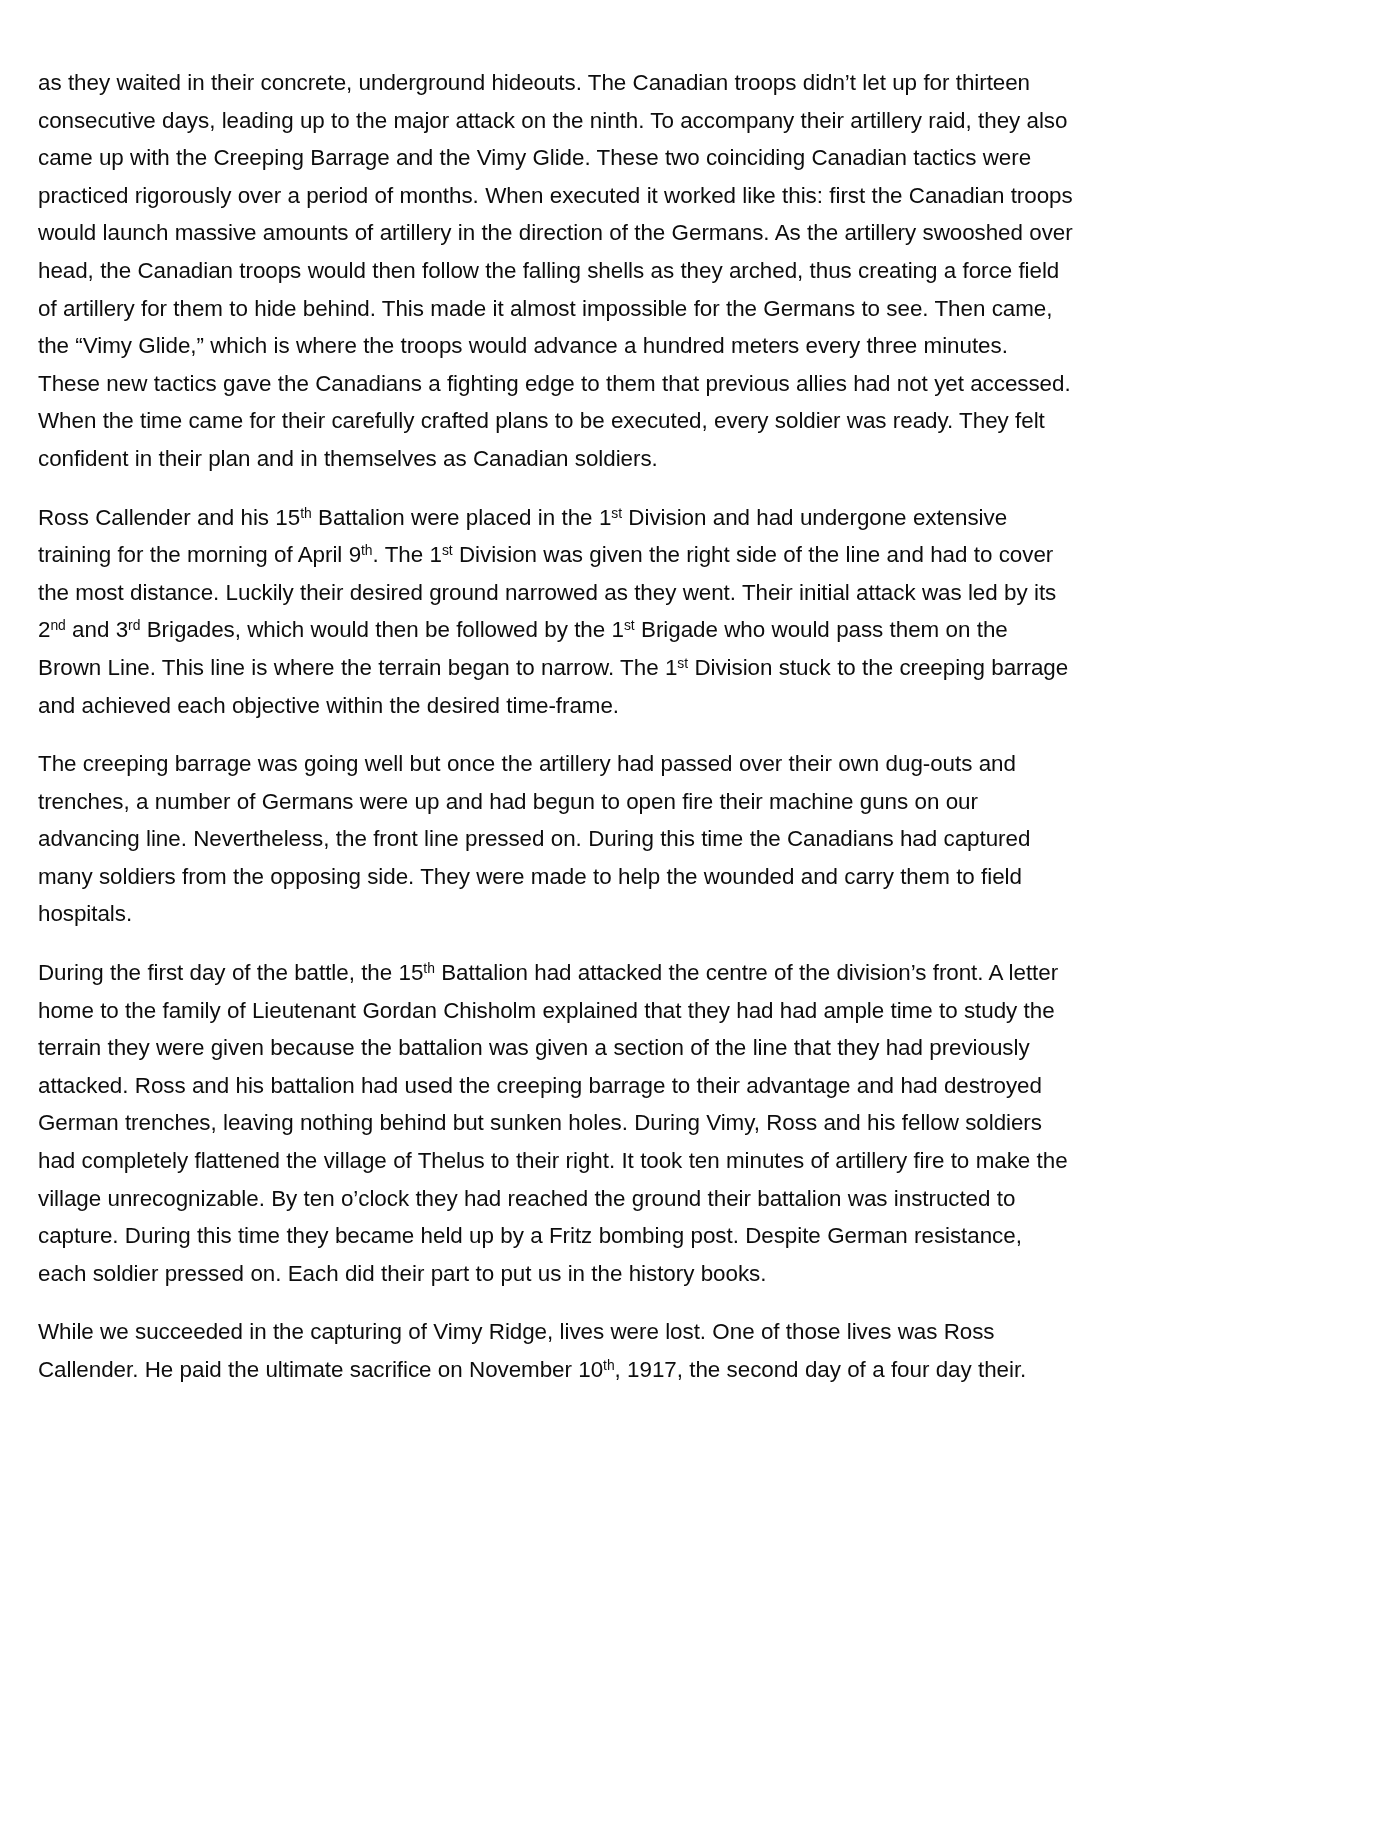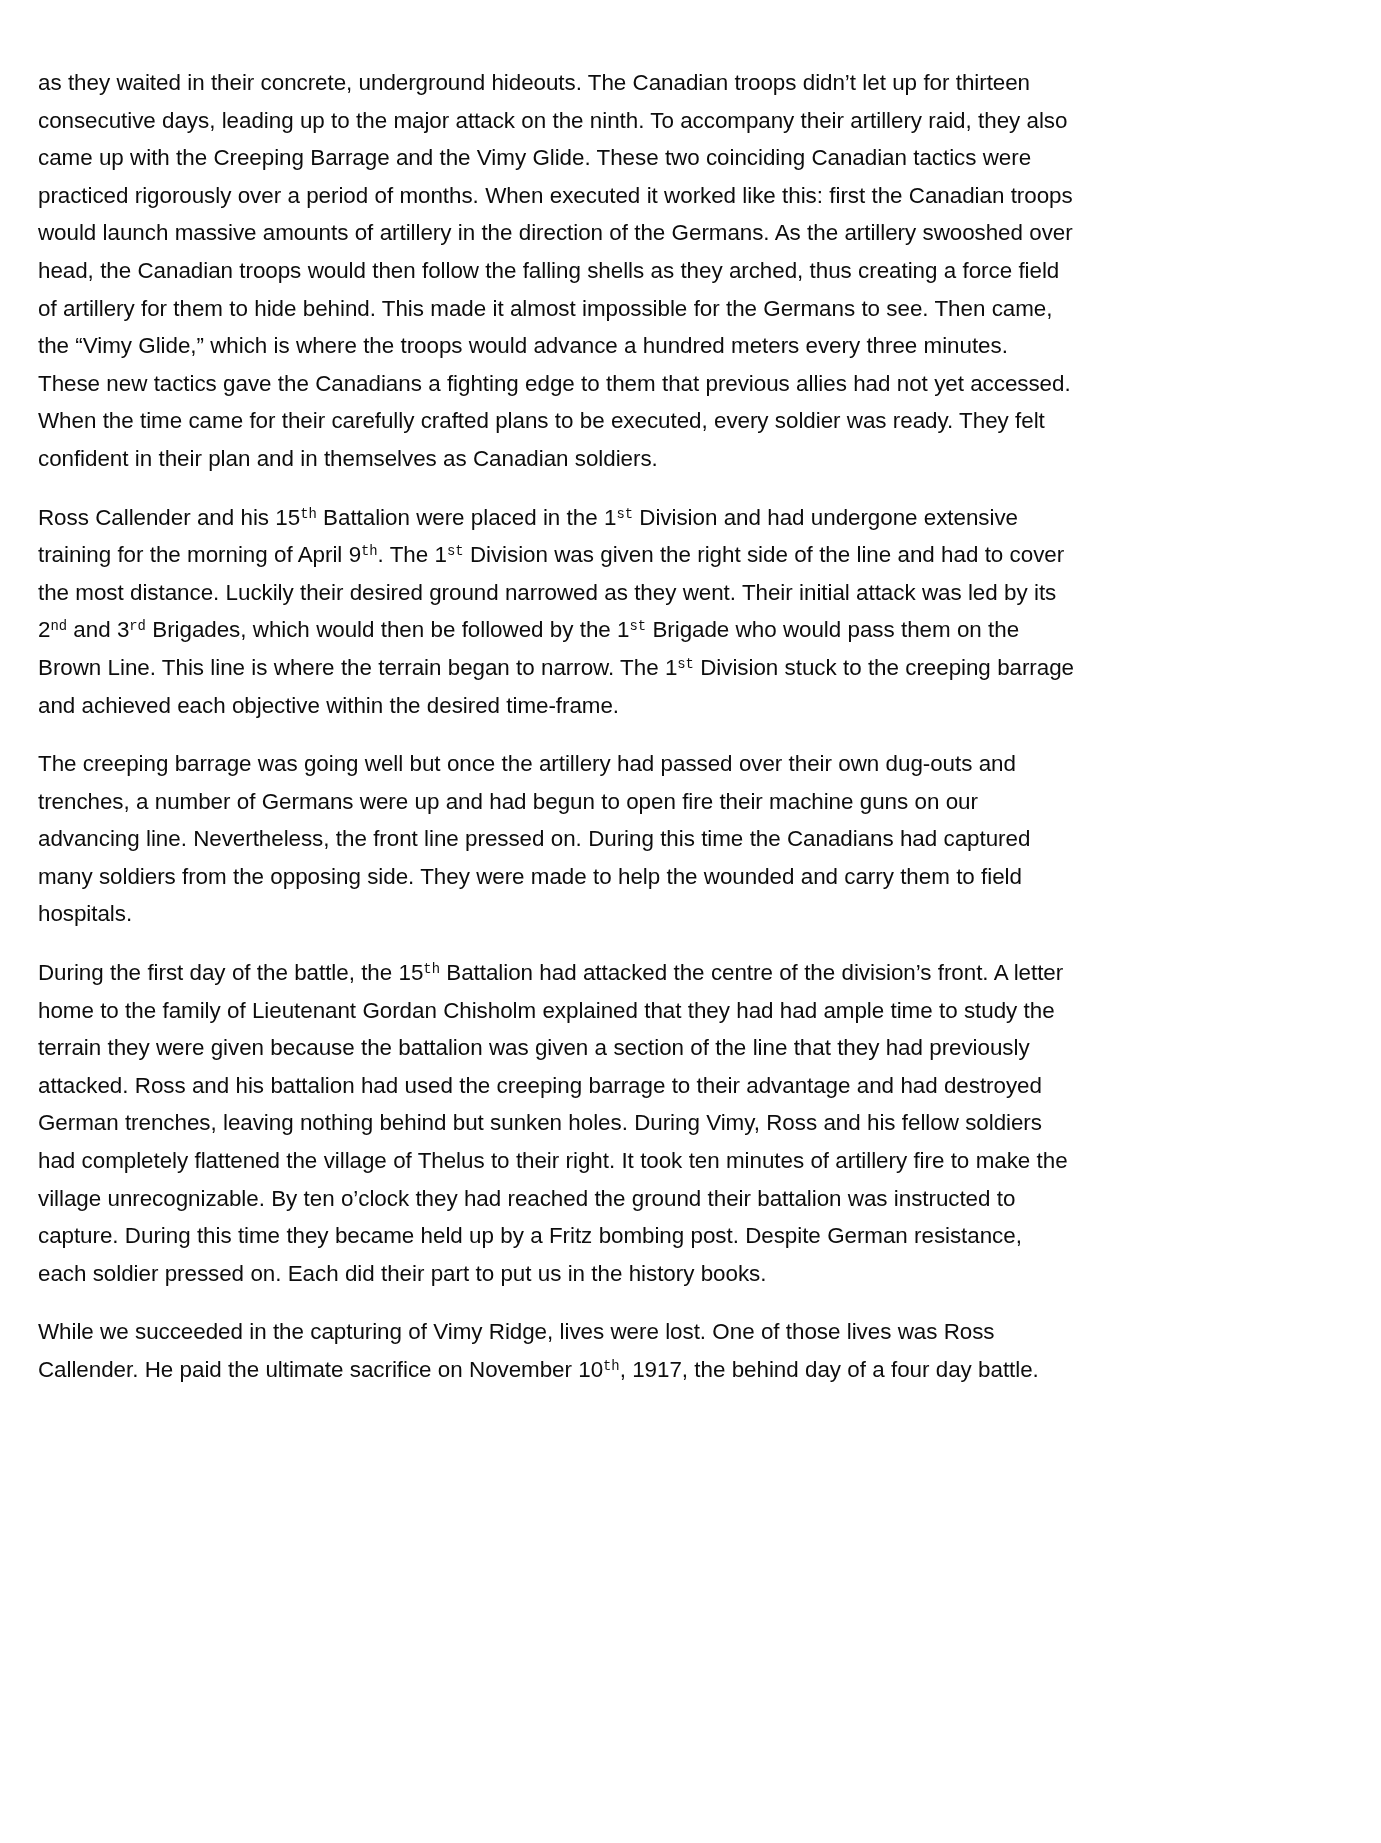--- a/index.html
+++ b/index.html
@@ -31,27 +31,26 @@
     font-weight: 400;
     -webkit-font-smoothing: antialiased;
   }
   p.para:last-child {
     margin-bottom: 0;
   }
   sup {
     font-size: 0.62em;
     line-height: 0;
     vertical-align: 0.52em;
-    font-family: Liberation Mono, monospace;
   }
 </style>
 </head>
 <body>
 
 <div class="page">
   <div class="doc-body" id="doc-body">
       <p class="para"><span>as they waited in their concrete, underground hideouts. The Canadian troops didn’t let up for thirteen consecutive days, leading up to the major attack on the ninth. To accompany their artillery raid, they also came up with the Creeping Barrage and the Vimy Glide. These two coinciding Canadian tactics were practiced rigorously over a period of months. When executed it worked like this: first the Canadian troops would launch massive amounts of artillery in the direction of the Germans. As the artillery swooshed over head, the Canadian troops would then follow the falling shells as they arched, thus creating a force field of artillery for them to hide behind. This made it almost impossible for the Germans to see. Then came, the “Vimy Glide,” which is where the troops would advance a hundred meters every three minutes. These new tactics gave the Canadians a fighting edge to them that previous allies had not yet accessed. When the time came for their carefully crafted plans to be executed, every soldier was ready. They felt confident in their plan and in themselves as Canadian soldiers.</span></p>
       <p class="para"><span>Ross Callender and his 15</span><sup>th</sup><span> Battalion were placed in the 1</span><sup>st</sup><span> Division and had undergone extensive training for the morning of April 9</span><sup>th</sup><span>.  The 1</span><sup>st</sup><span> Division was given the right side of the line and had to cover the most distance. Luckily their desired ground narrowed as they went. Their initial attack was led by its 2</span><sup>nd</sup><span> and 3</span><sup>rd</sup><span> Brigades, which would then be followed by the 1</span><sup>st</sup><span> Brigade who would pass them on the Brown Line. This line is where the terrain began to narrow. The 1</span><sup>st</sup><span> Division stuck to the creeping barrage and achieved each objective within the desired time-frame.</span></p>
       <p class="para"><span>The creeping barrage was going well but once the artillery had passed over their own dug-outs and trenches, a number of Germans were up and had begun to open fire their machine guns on our advancing line. Nevertheless, the front line pressed on. During this time the Canadians had captured many soldiers from the opposing side. They were made to help the wounded and carry them to field hospitals.</span></p>
       <p class="para"><span>During the first day of the battle, the 15</span><sup>th</sup><span> Battalion had attacked the centre of the division’s front. A letter home to the family of Lieutenant Gordan Chisholm explained that they had had ample time to study the terrain they were given because the battalion was given a section of the line that they had previously attacked. Ross and his battalion had used the creeping barrage to their advantage and had destroyed German trenches, leaving nothing behind but sunken holes. During Vimy, Ross and his fellow soldiers had completely flattened the village of Thelus to their right. It took ten minutes of artillery fire to make the village unrecognizable. By ten o’clock they had reached the ground their battalion was instructed to capture. During this time they became held up by a Fritz bombing post.  Despite German resistance, each soldier pressed on. Each did their part to put us in the history books.</span></p>
-      <p class="para"><span>While we succeeded in the capturing of Vimy Ridge, lives were lost. One of those lives was Ross Callender. He paid the ultimate sacrifice on November 10</span><sup>th</sup><span>, 1917, the behind day of a four day battle.</span></p>
+      <p class="para"><span>While we succeeded in the capturing of Vimy Ridge, lives were lost. One of those lives was Ross Callender. He paid the ultimate sacrifice on November 10</span><sup>th</sup><span>, 1917, the second day of a four day their.</span></p>
     </div>
 </div>
 
 </body></html>

